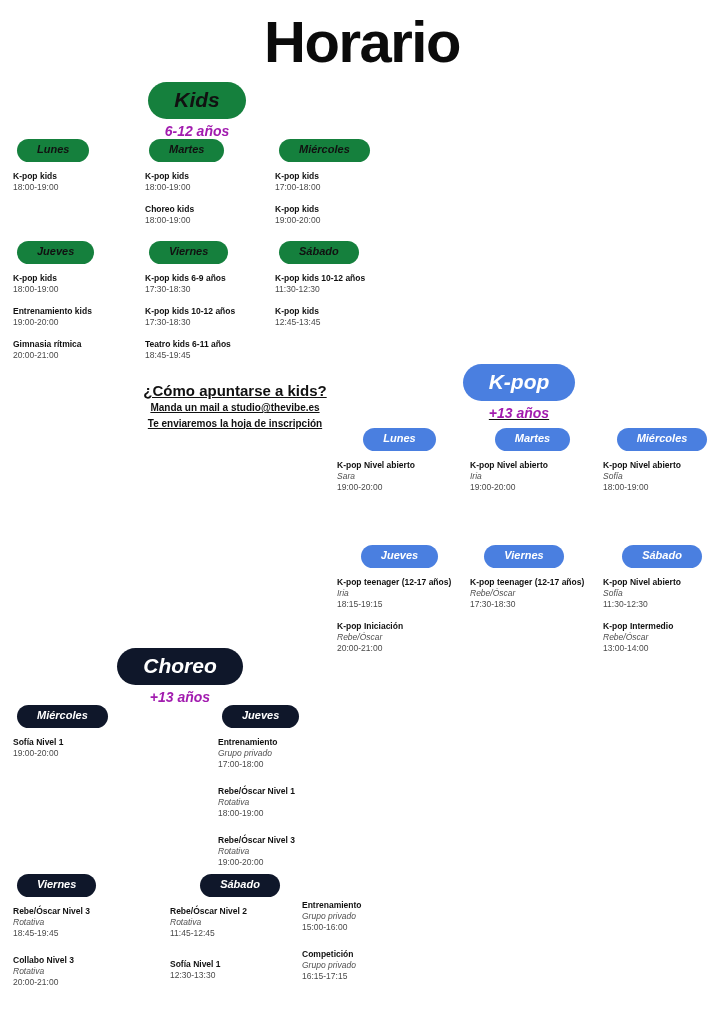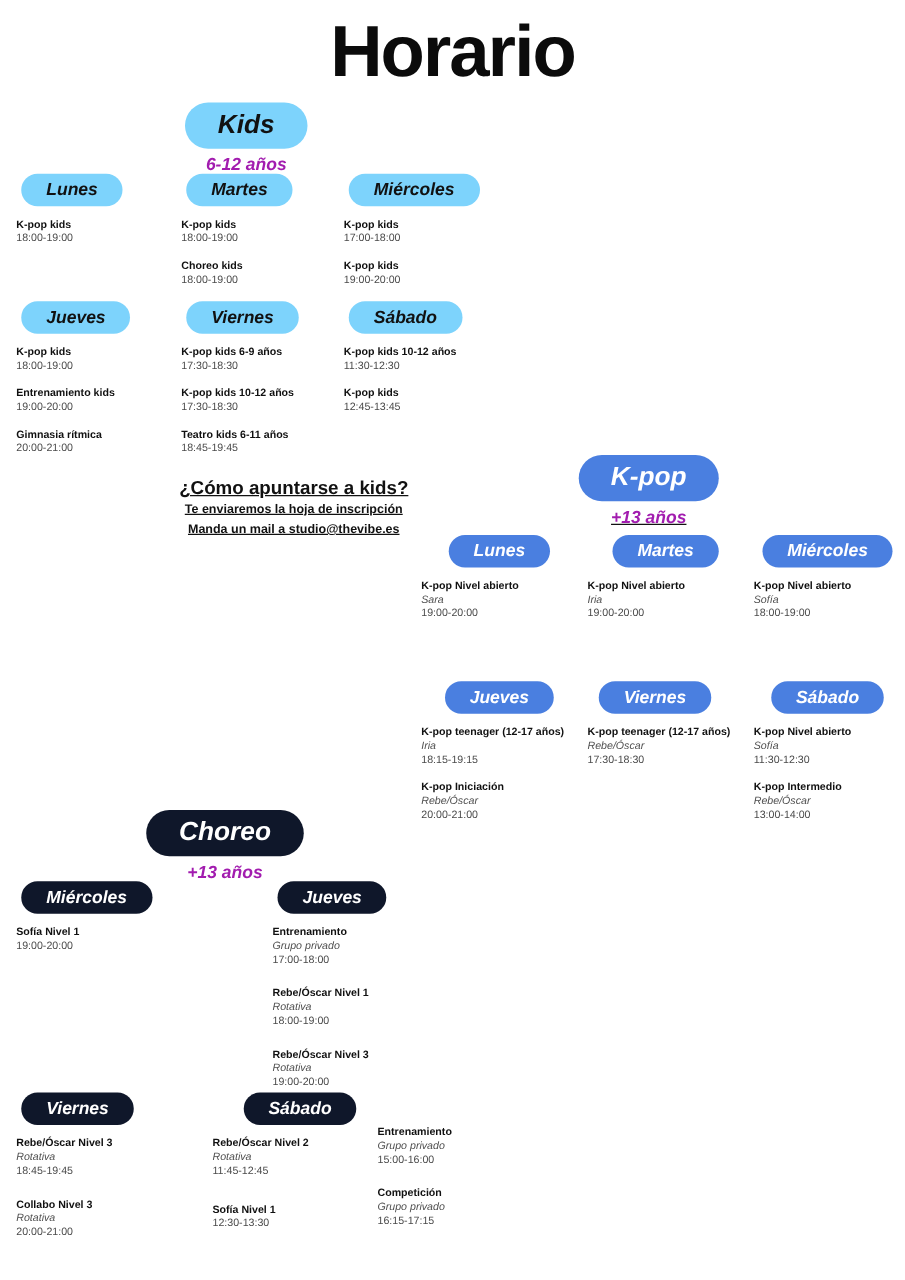--- a/index.html
+++ b/index.html
@@ -20,23 +20,23 @@
   
   .pill{
     display:inline-block;border-radius:999px;
     font-style:italic;font-weight:bold;text-align:center;
     white-space:nowrap;line-height:1;
   }
   .pill-section{
     font-size:21px;padding:7px 26px 9px 26px;
   }
   .pill-day{
-    font-size:14px;padding:5px 20px 7px 20px;text-align:center;
-  }
-  .green{background:#7dd3fc;color:#111111;}
+    font-size:11px;padding:5px 20px 7px 20px;text-align:center;
+  }
+  .green{background:#15803d;color:#111111;}
   .blue{background:#4a7fe0;color:#ffffff;}
   .pink{background:#0f172a;color:#ffffff;}
 
   .section-age{
     font-size:14px;font-weight:bold;font-style:italic;color:#a21caf;
     text-align:center;margin-top:5px;line-height:1;
   }
   .sec-head{position:absolute;text-align:center;}
 
   
@@ -165,22 +165,22 @@
       </div>
       <div class="entry">
         <div class="ename">K-pop kids</div>
         <div class="etime">12:45-13:45</div>
       </div>
     </div>
   </div>
 
   <div class="signup" style="left:60px;top:382px;width:350px;">
     <div class="q">¿Cómo apuntarse a kids?</div>
+    <div class="l">Manda un mail a studio@thevibe.es</div>
     <div class="l">Te enviaremos la hoja de inscripción</div>
-    <div class="l">Manda un mail a studio@thevibe.es</div>
   </div>
 
   <div class="sec-head" style="left:453px;top:364px;width:132px;text-decoration:underline;">
     <div class="pill pill-section blue">K-pop</div>
     <div class="section-age">+13 años</div>
   </div>
 
   <div class="col" style="left:337px;top:428px;width:125px;">
     <div class="daywrap" style="text-align:center;">
       <span class="pill pill-day blue">Lunes</span>

